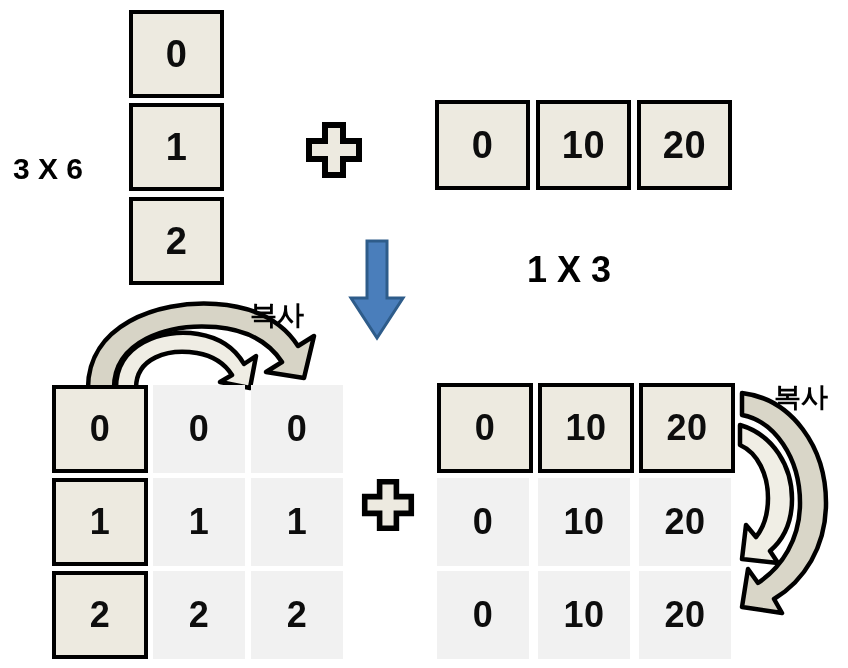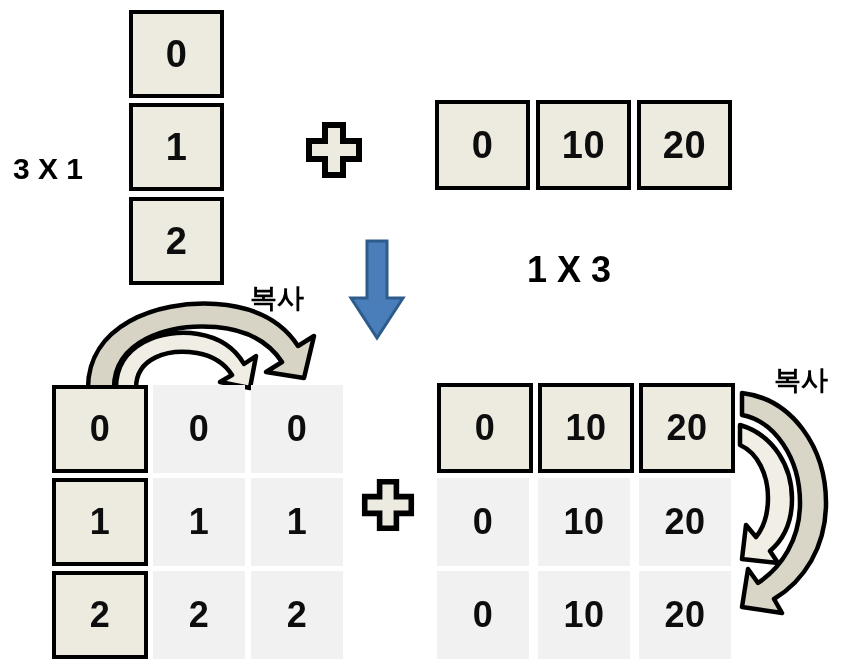--- a/index.html
+++ b/index.html
@@ -44,20 +44,21 @@
     font-weight: bold;
     color: #000000;
     white-space: nowrap;
   }
   .copy-label {
     position: absolute;
     font-weight: bold;
     color: #000000;
     white-space: nowrap;
     font-family: "DejaVu Sans", "Liberation Sans", sans-serif;
+    margin-top: 17px;
   }
 
   
   .plus {
     position: absolute;
   }
   .plus svg { display: block; }
 
   
   .blue-arrow { position: absolute; }
@@ -68,21 +69,21 @@
     position: absolute;
     pointer-events: none;
   }
   .curve-arrows svg { display: block; }
 </style>
 </head>
 <body>
 
 <div id="stage">
 
-  <div class="dim-label" style="left:13px; top:152px; font-size:30px;">3 X 1</div>
+  <div class="dim-label" style="left:13px; top:152px; font-size:30px;">3 X 6</div>
 
   <div class="cell cell-bordered" style="left:129px; top:10px; width:95px; height:88px; font-size:38px;">0</div>
   <div class="cell cell-bordered" style="left:129px; top:103px; width:95px; height:88px; font-size:38px;">1</div>
   <div class="cell cell-bordered" style="left:129px; top:197px; width:95px; height:88px; font-size:38px;">2</div>
 
   <div class="plus" style="left:305px; top:121px;">
     <svg width="58" height="58" viewBox="0 0 58 58">
       <path d="M20 4 H38 V20 H54 V38 H38 V54 H20 V38 H4 V20 H20 Z" fill="#EDEAE0" stroke="#000000" stroke-width="6" stroke-linejoin="miter"></path>
     </svg>
   </div>

